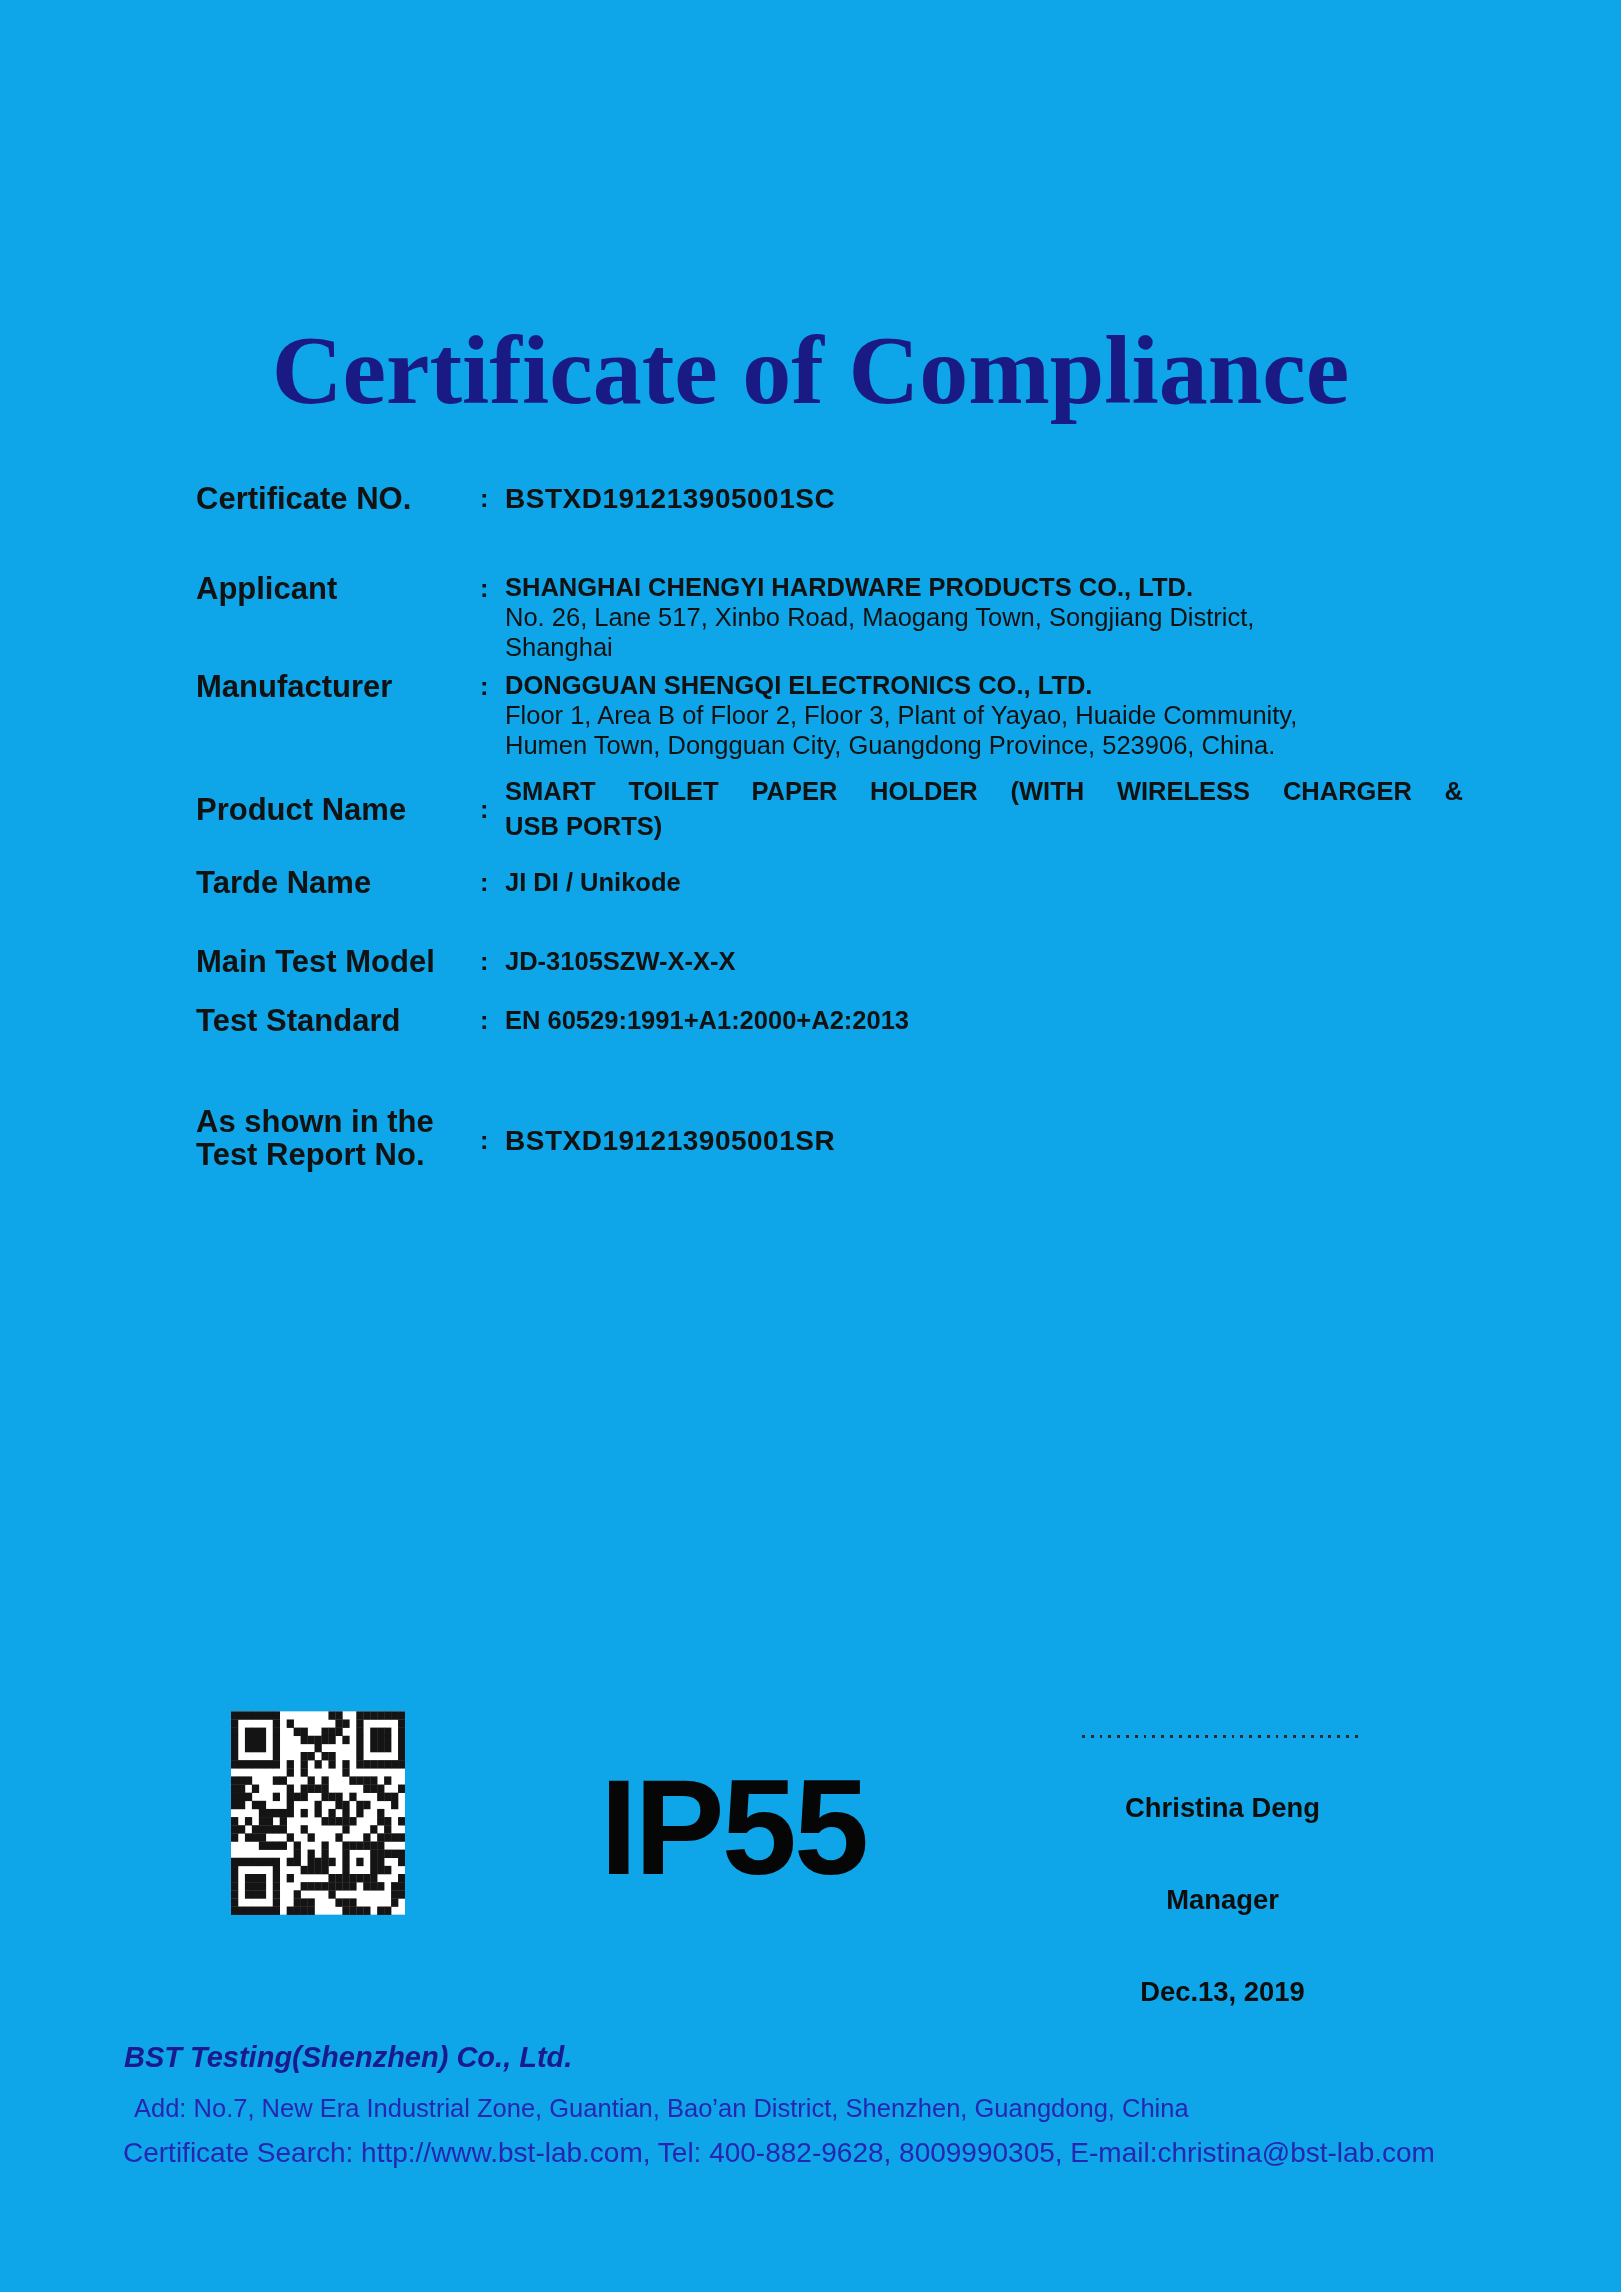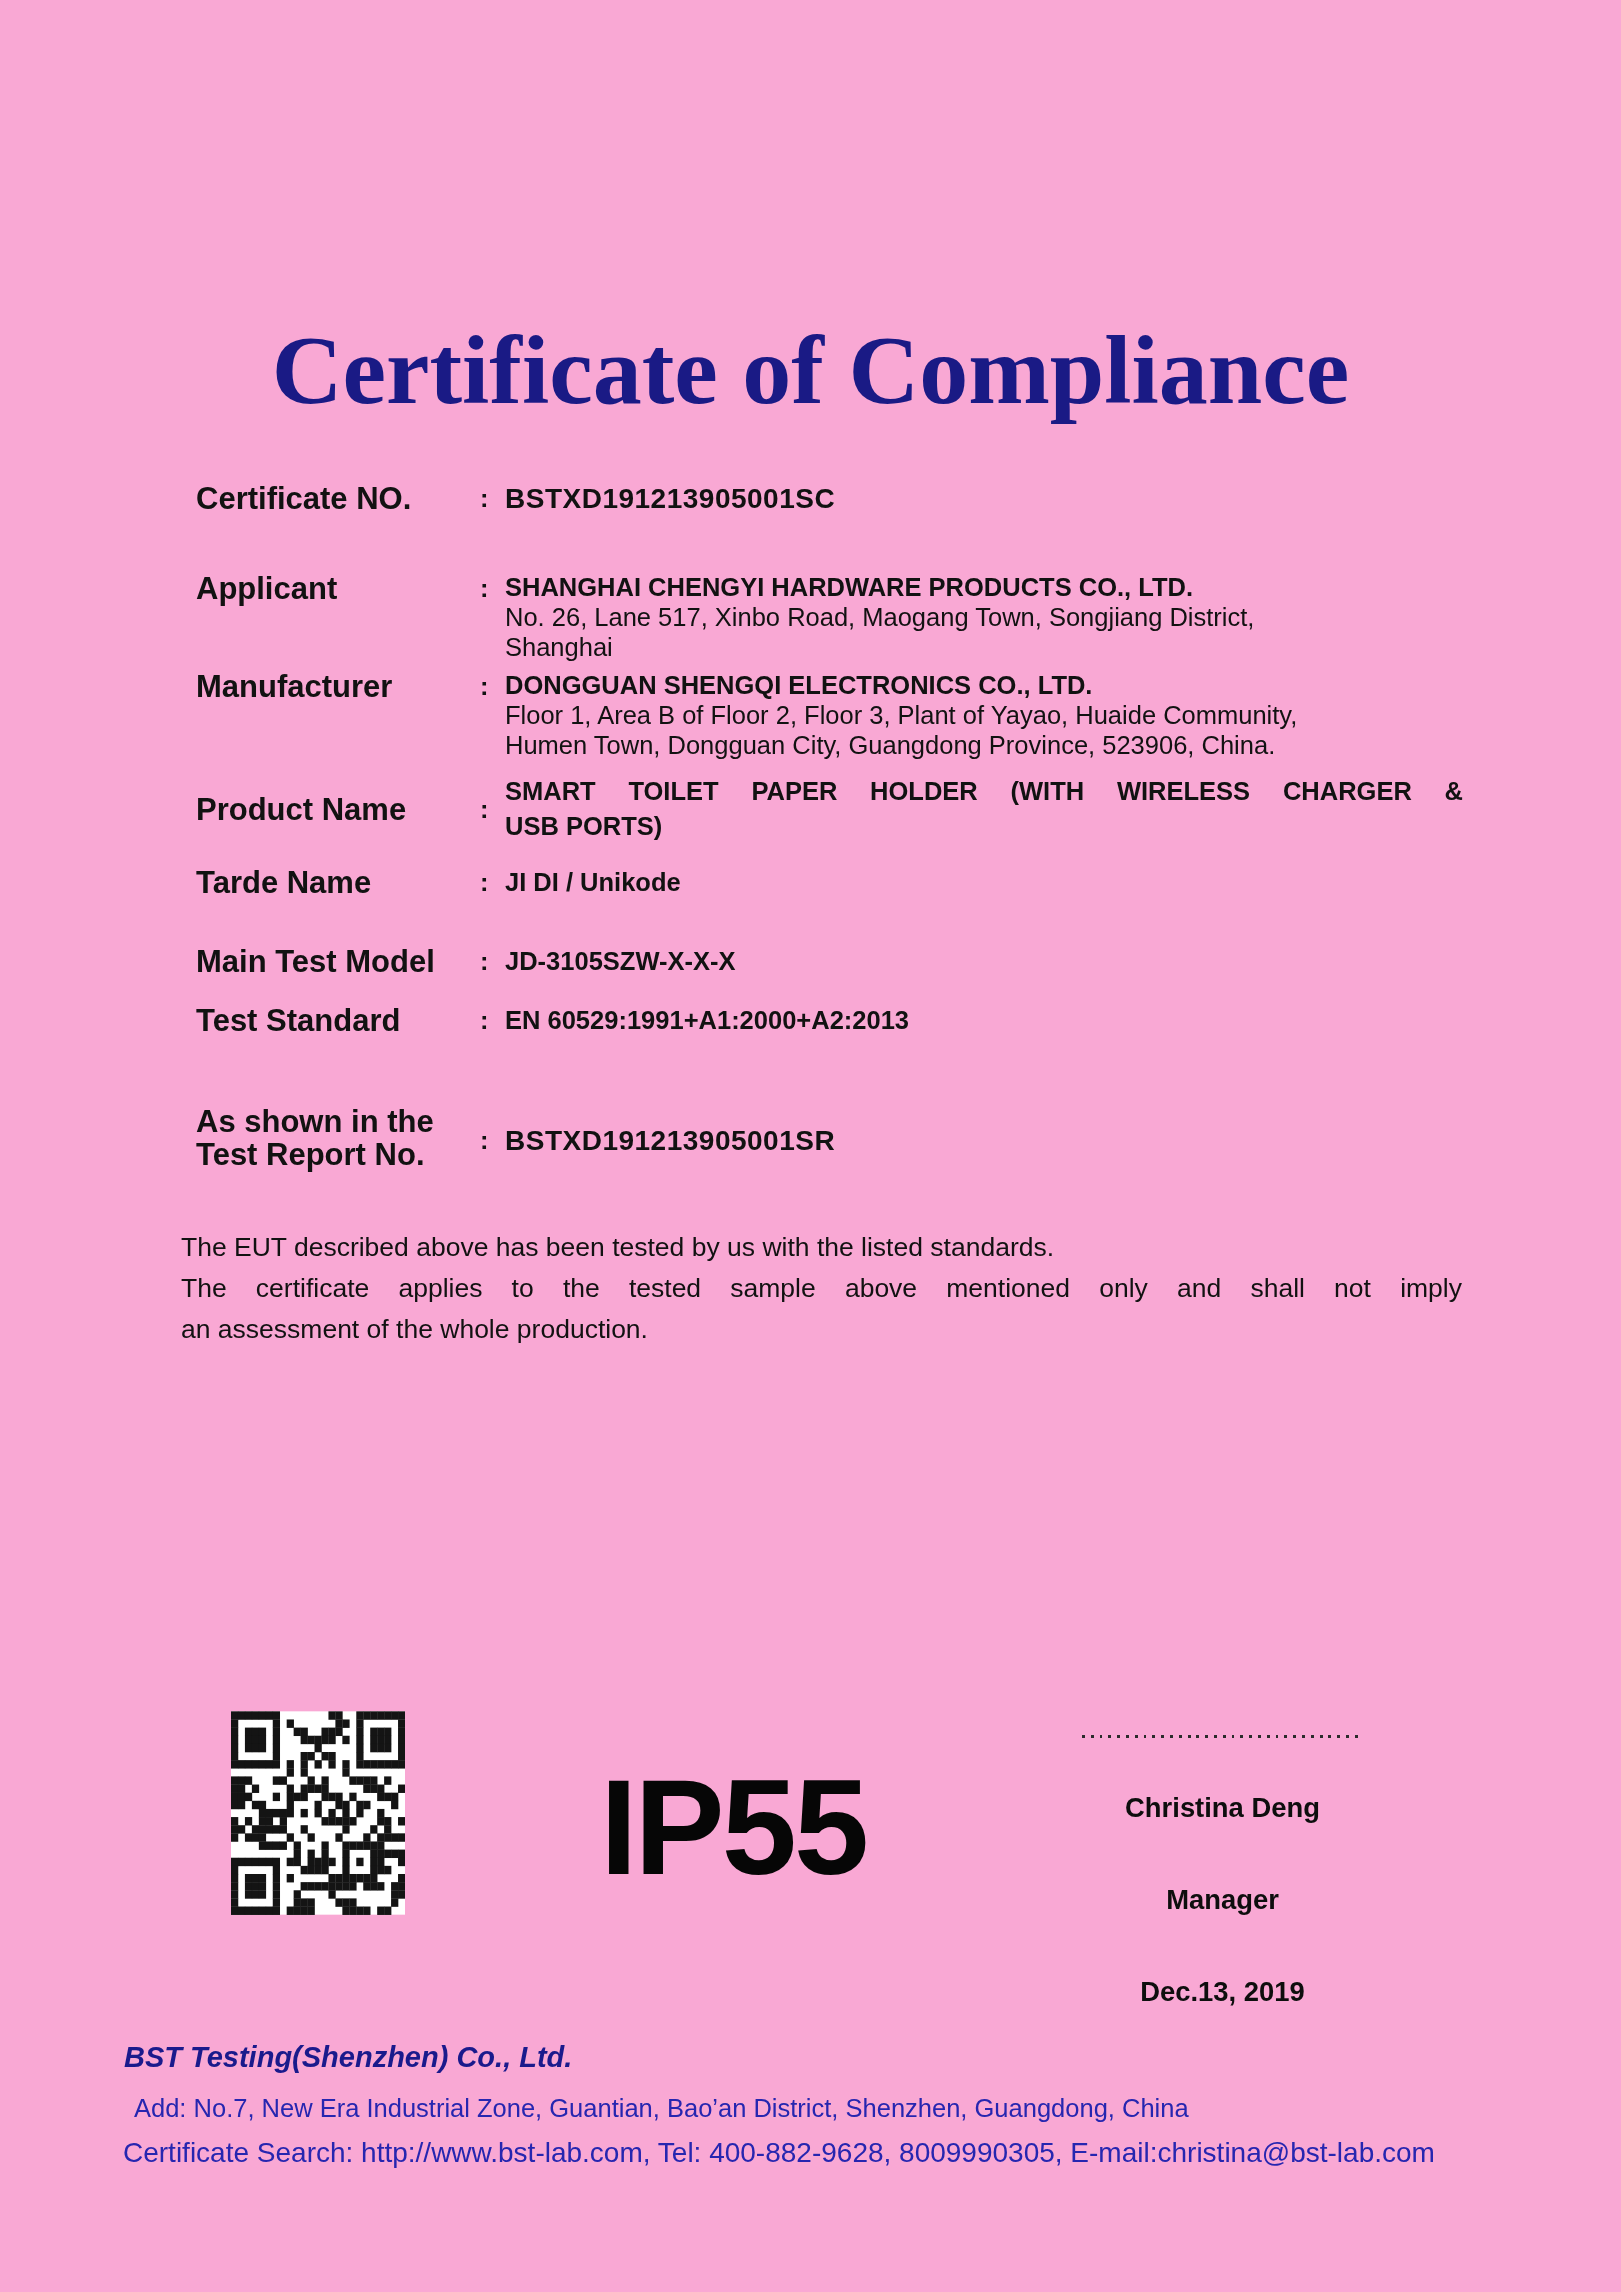--- a/index.html
+++ b/index.html
@@ -1,19 +1,19 @@
 <!DOCTYPE html>
 <html><head>
 <meta charset="utf-8">
 <style>
   html,body{margin:0;padding:0;background:#ffffff;}
   .page{
     position:relative;
     width:1621px;height:2293px;
-    background:#f9a8d4;
+    background:#0ea5e9;
     overflow:hidden;
     font-family:"Liberation Sans","DejaVu Sans",sans-serif;
     color:#121212;
   }
   .doc-title{
     position:absolute;top:317px;left:0;width:100%;
     text-align:center;
     font-family:"Liberation Serif","DejaVu Serif",serif;
     font-weight:bold;
     font-size:98px;line-height:1.1;
@@ -127,25 +127,20 @@
 
   <div class="row" style="top:1105px">
     <div class="lbl">
       <div>As shown in the</div>
       <div>Test Report No.</div>
     </div>
     <div class="colon" style="top:18.6px">:</div>
     <div class="val val-lg" style="top:18.6px">BSTXD191213905001SR</div>
   </div>
 
-  <div class="statement">
-    <div>The EUT described above has been tested by us with the listed standards.</div>
-    <div class="stretch">The certificate applies to the tested sample above mentioned only and shall not imply</div>
-    <div>an assessment of the whole production.</div>
-  </div>
 
   <div class="qr"><svg width="174" height="204" viewBox="0 0 178 208" xmlns="http://www.w3.org/2000/svg">
         <rect width="178" height="208" fill="#ffffff"></rect>
         <g fill="#141414">
           <rect x="0.00" y="0.00" width="7.42" height="8.62"></rect>
           <rect x="7.12" y="0.00" width="7.42" height="8.62"></rect>
           <rect x="14.24" y="0.00" width="7.42" height="8.62"></rect>
           <rect x="21.36" y="0.00" width="7.42" height="8.62"></rect>
           <rect x="28.48" y="0.00" width="7.42" height="8.62"></rect>
           <rect x="35.60" y="0.00" width="7.42" height="8.62"></rect>

